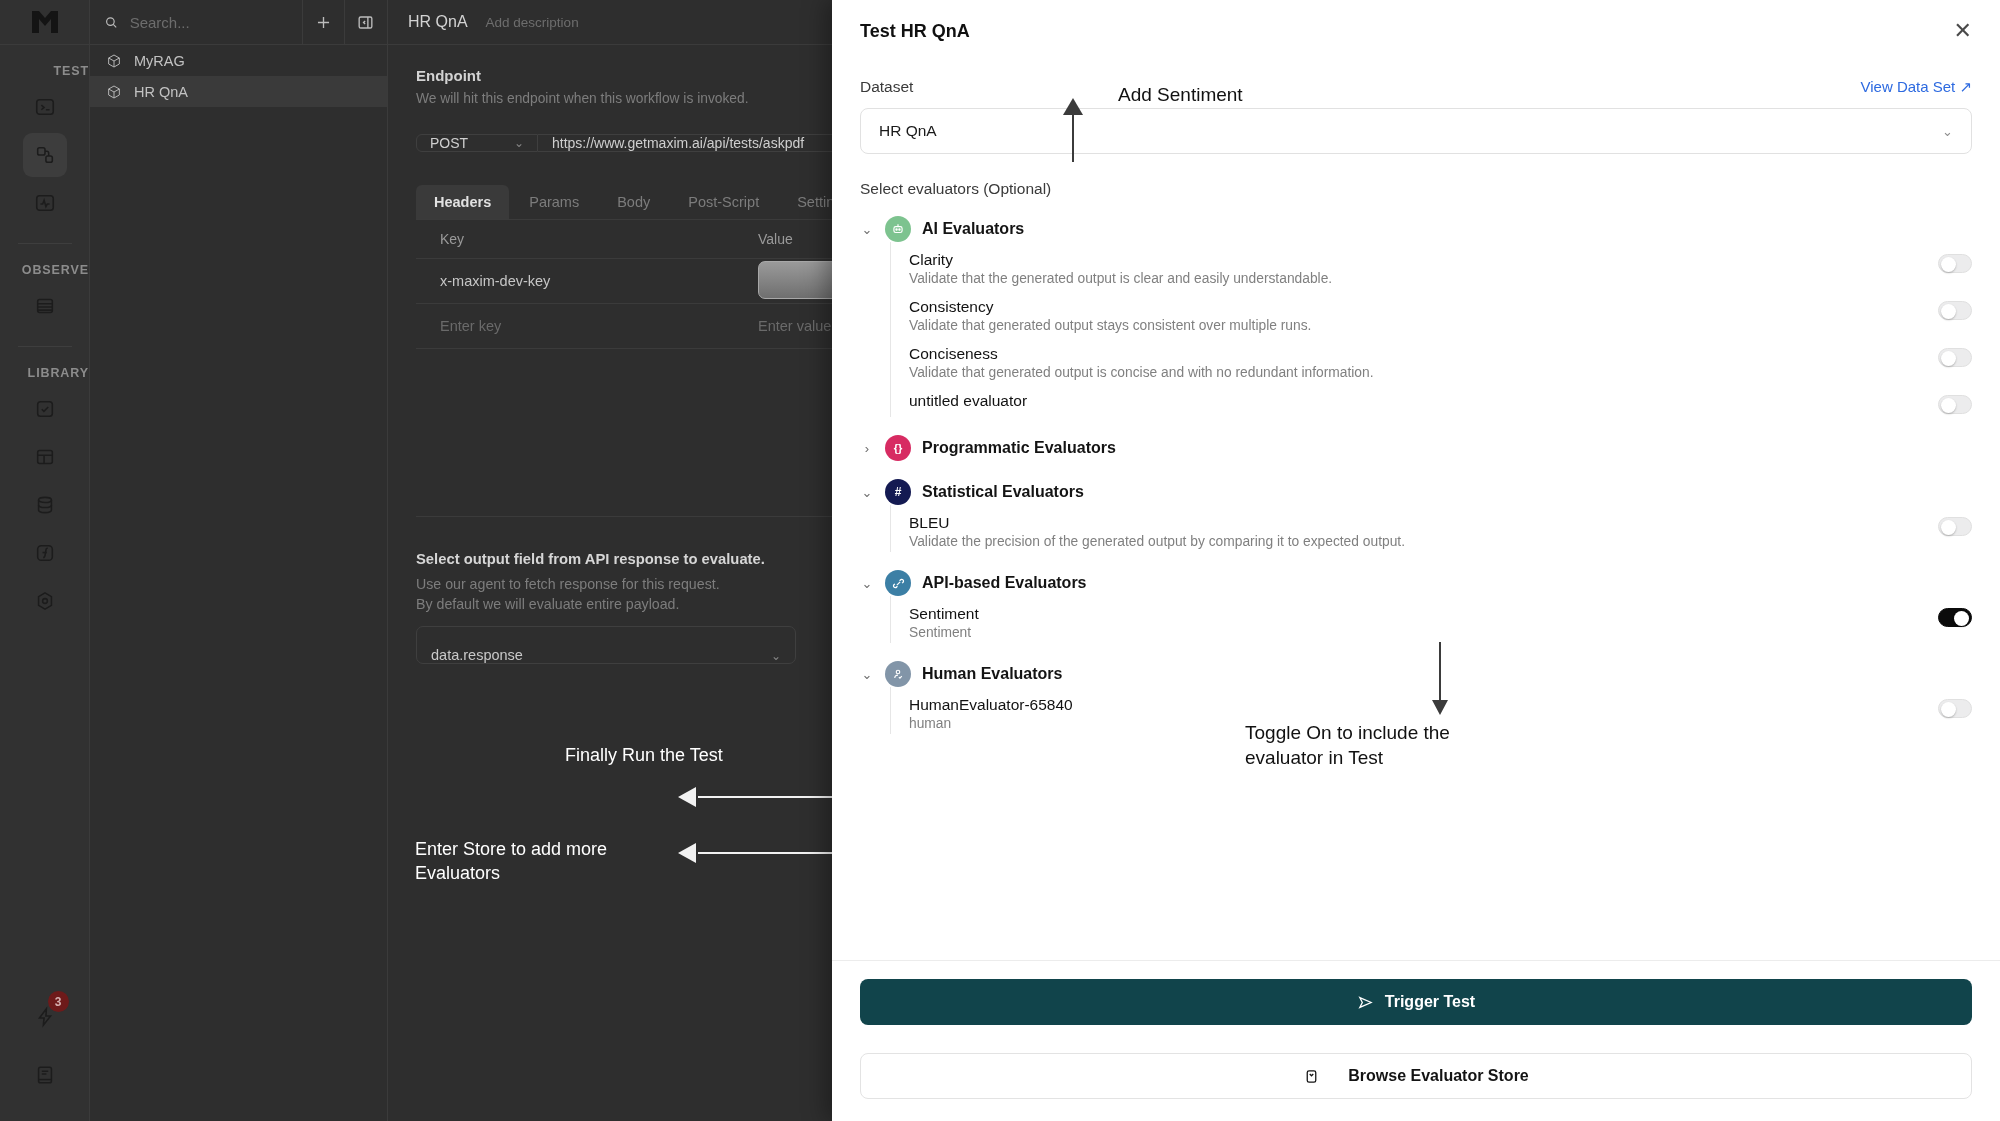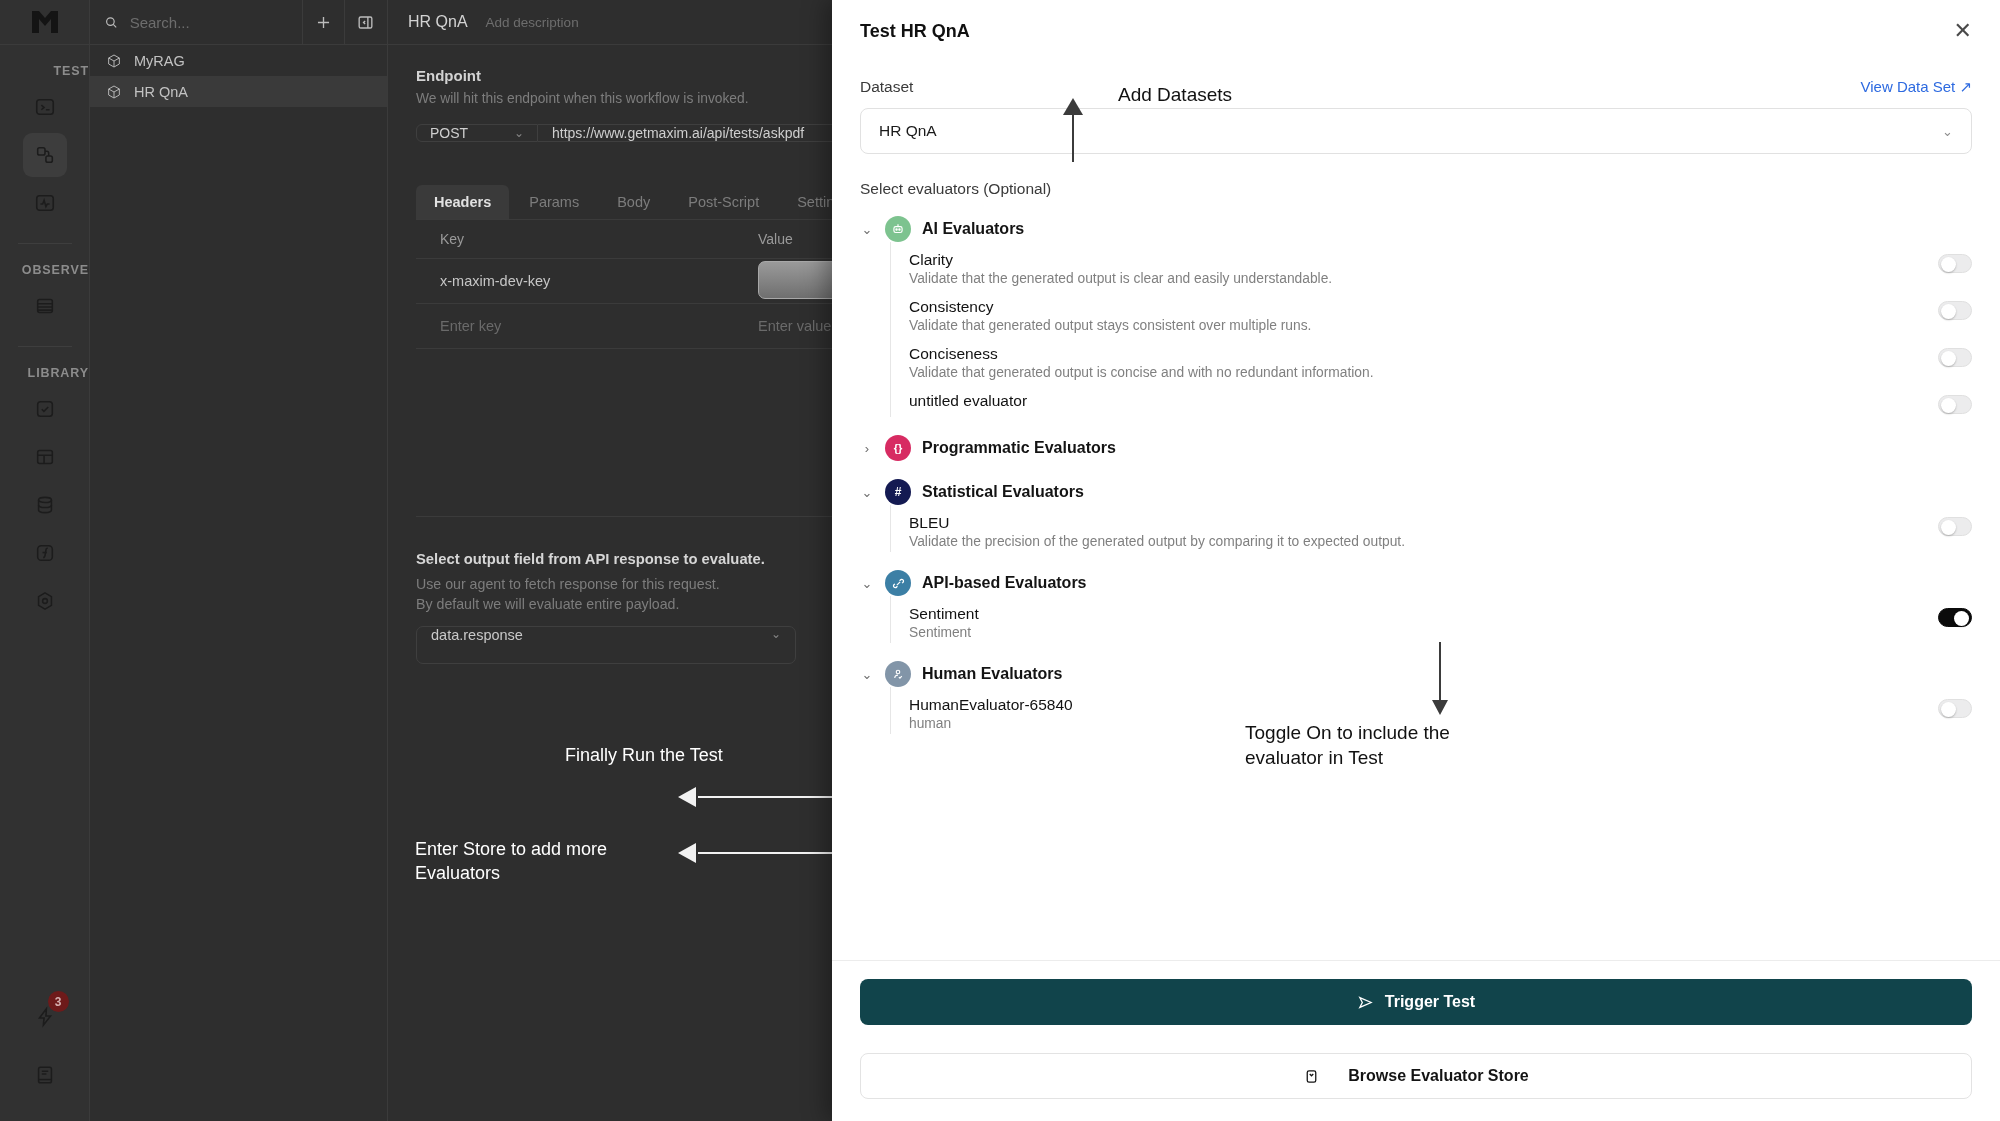--- a/index.html
+++ b/index.html
@@ -85,21 +85,21 @@
     height: 45px; display: flex; align-items: center; gap: 18px;
     padding: 0 20px; border-bottom: 1px solid #3b3b3b;
   }
   .main-title { font-size: 16px; color: #d3d3d3; font-weight: 500; }
   .main-subtitle { font-size: 13.5px; color: #6d6d6d; }
   .main-body { flex: 1 1 auto; padding: 22px 28px 0 28px; position: relative; overflow: hidden; }
 
   .section-title { font-size: 15px; color: #d3d3d3; font-weight: 600; margin-bottom: 7px; }
   .section-sub { font-size: 13.8px; color: #7d7d7d; margin-bottom: 18px; }
 
-  .endpoint-row { display: flex; align-items: flex-start; height: 37px; margin-bottom: 24px; max-width: 740px; }
+  .endpoint-row { display: flex; align-items: center; height: 37px; margin-bottom: 24px; max-width: 740px; }
   .method-select {
     width: 122px; display: flex; align-items: center; justify-content: space-between;
     padding: 0 13px; border: 1px solid #3f3f3f; border-radius: 6px 0 0 6px;
     color: #cfcfcf; font-size: 14px; background: #2e2e2e;
   }
   .method-select .chev { color: #858585; font-size: 12px; }
   .url-field {
     flex: 1 1 auto; display: flex; align-items: center; padding: 0 14px;
     border: 1px solid #3f3f3f; border-left: none; border-radius: 0 6px 6px 0;
     color: #cfcfcf; font-size: 14px; background: #2e2e2e;
@@ -123,21 +123,21 @@
     border: 1px solid #a8a8a8;
   }
   .kv-filler { height: 168px; border-bottom: 1px solid #3b3b3b; }
 
   .outfield { margin-top: 34px; }
   .outfield h4 { font-size: 14.8px; color: #d6d6d6; font-weight: 600; margin-bottom: 9px; }
   .outfield p { font-size: 14.2px; color: #7d7d7d; margin-bottom: 4px; }
   .out-select {
     margin-top: 14px; width: 380px; height: 38px;
     border: 1px solid #3f3f3f; border-radius: 7px;
-    display: flex; align-items: flex-start; justify-content: space-between;
+    display: flex; align-items: flex-end; justify-content: space-between;
     padding: 0 14px; color: #c9c9c9; font-size: 14.5px;
   }
   .out-select .chev { color: #858585; font-size: 12px; }
 
   
   .anno-dark { position: absolute; color: #ffffff; font-size: 18px; line-height: 1.32; }
   .arrow-line { position: absolute; height: 2px; background: #f2f2f2; }
   .arrow-head-left {
     position: absolute; width: 0; height: 0;
     border-top: 10px solid transparent; border-bottom: 10px solid transparent;
@@ -555,21 +555,21 @@
           <div>
             <div class="ev-name">HumanEvaluator-65840</div>
             <div class="ev-desc">human</div>
           </div>
           <div class="toggle">
               <span class="knob"></span>
             </div>
         </div>
       </div>
 
-      <div class="anno-light" style="left:286px; top:30px;">Add Datasets</div>
+      <div class="anno-light" style="left:286px; top:30px;">Add Sentiment</div>
       <div class="ann-up-line" style="left:240px; top:62px; height:48px;"></div>
       <div class="ann-up-head" style="left:231px; top:46px;"></div>
 
       <div class="anno-light" style="left:413px; top:668px; white-space:pre-line;">Toggle On to include the
 evaluator in Test</div>
       <div class="ann-dn-line" style="left:607px; top:590px; height:62px;"></div>
       <div class="ann-dn-head" style="left:600px; top:648px;"></div>
     </div>
 
     <div class="drawer-foot">

